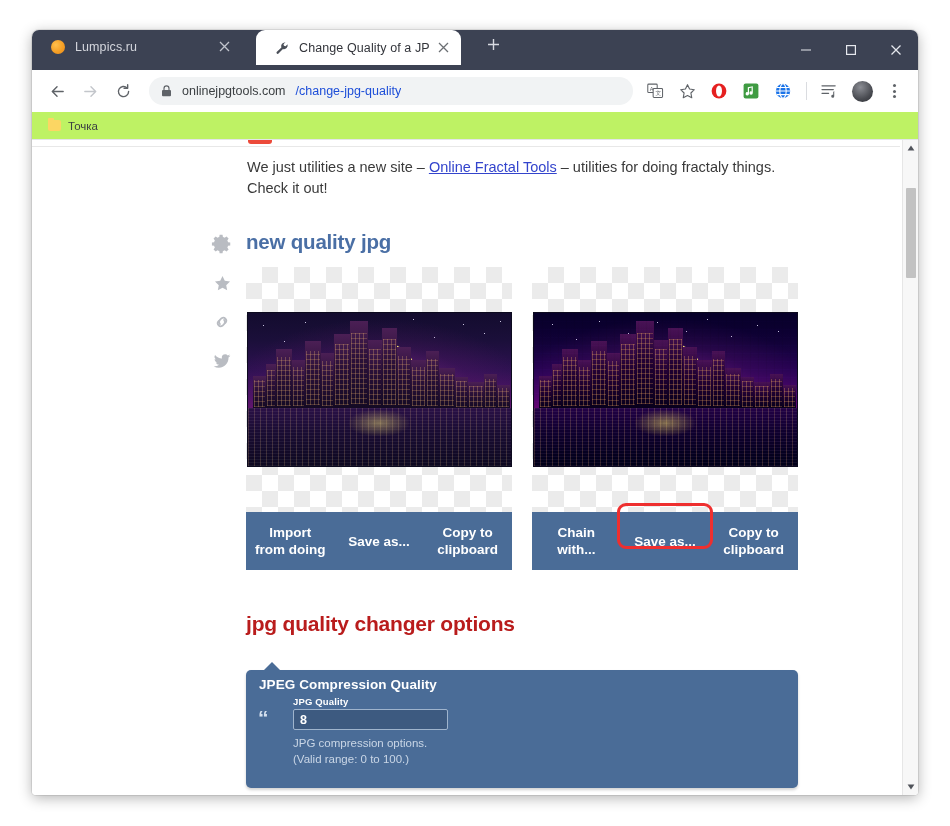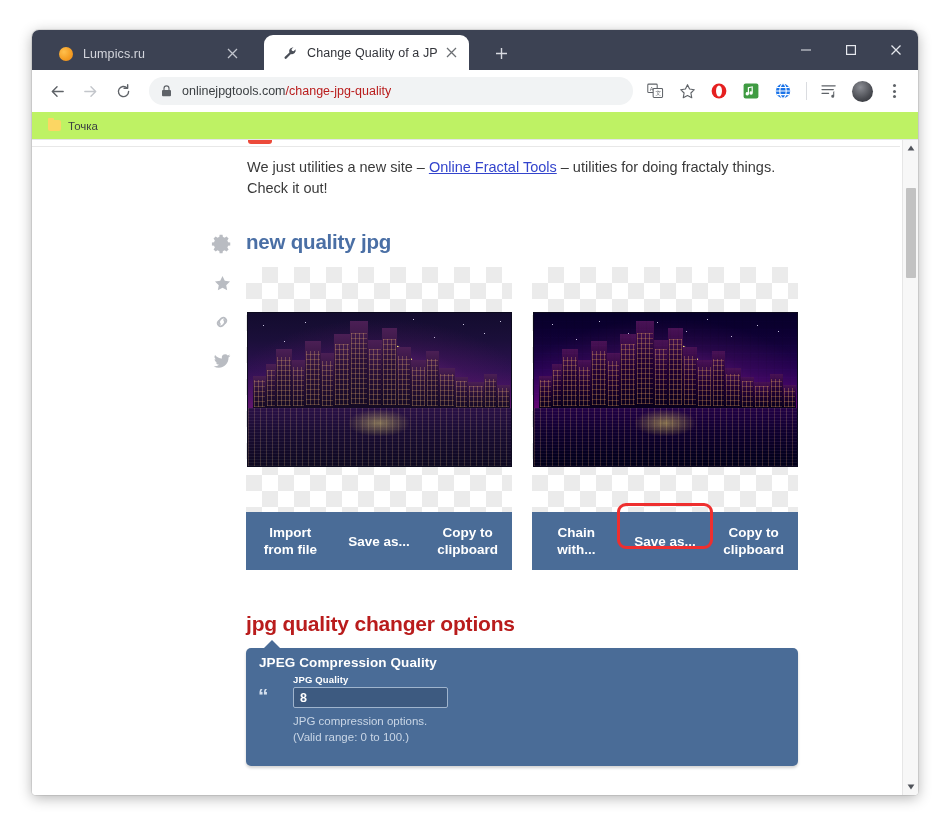--- a/index.html
+++ b/index.html
@@ -27,22 +27,20 @@
     box-shadow: 0 3px 14px rgba(0,0,0,0.30), 0 0 0 1px rgba(0,0,0,0.08);
     overflow: hidden;
   }
 
   
   .tabstrip {
     position: relative;
     height: 40px;
     background: #3c4253;
     display: flex;
-    align-items: flex-end;
-    padding-left: 8px;
     gap: 8px;
   }
   .tab {
     position: relative;
     height: 33px;
     display: flex;
     align-items: center;
     padding: 0 10px 0 18px;
     font-size: 12.5px;
     color: #d4d6dd;
@@ -129,21 +127,21 @@
     margin: 0 6px 0 8px;
     max-width: 560px;
   }
   .omnibox .lock { margin-right: 10px; display:flex; color:#5f6368; }
   .url {
     font-size: 12.5px;
     color: #3c4043;
     white-space: nowrap;
     overflow: hidden;
   }
-  .url .dim { color: #b91c1c; }
+  .url .dim { color: #1d4ed8; margin-left: 10px; }
   .tb-icons {
     display: flex;
     align-items: center;
     margin-left: auto;
   }
   .tbi {
     width: 26px; height: 26px;
     display: flex; align-items: center; justify-content: center;
     margin: 0 3px;
   }
@@ -400,21 +398,21 @@
   .opt-title {
     position: absolute;
     left: 214px; top: 472px;
     font-size: 21px;
     font-weight: bold;
     color: #b91c1c;
     letter-spacing: -0.2px;
   }
   .opt-panel {
     position: absolute;
-    left: 214px; top: 508px;
+    left: 214px; top: 530px;
     width: 552px;
     height: 118px;
     background: #4a6c97;
     border-radius: 5px;
     color: #ffffff;
     box-shadow: 0 2px 3px rgba(0,0,0,0.18);
   }
   .opt-panel:before {
     content: "";
     position: absolute;
@@ -721,21 +719,21 @@
                     <div class="bld" style="left:90%;width:5%;height:36%"></div>
                     <div class="bld" style="left:95%;width:5%;height:24%"></div>
                   </div>
                   <div class="water">
                       <div class="water-moon"></div>
                     </div>
                 </div>
               </div>
               <div class="btnbar">
                 <div class="tbtn">Import
-from file</div>
+from doing</div>
                 <div class="tbtn">Save as...</div>
                 <div class="tbtn">Copy to
 clipboard</div>
               </div>
             </div>
 
             <div class="pane">
               <div class="checker">
                 <div class="thumb lowq">
                   <div class="sky"></div>

